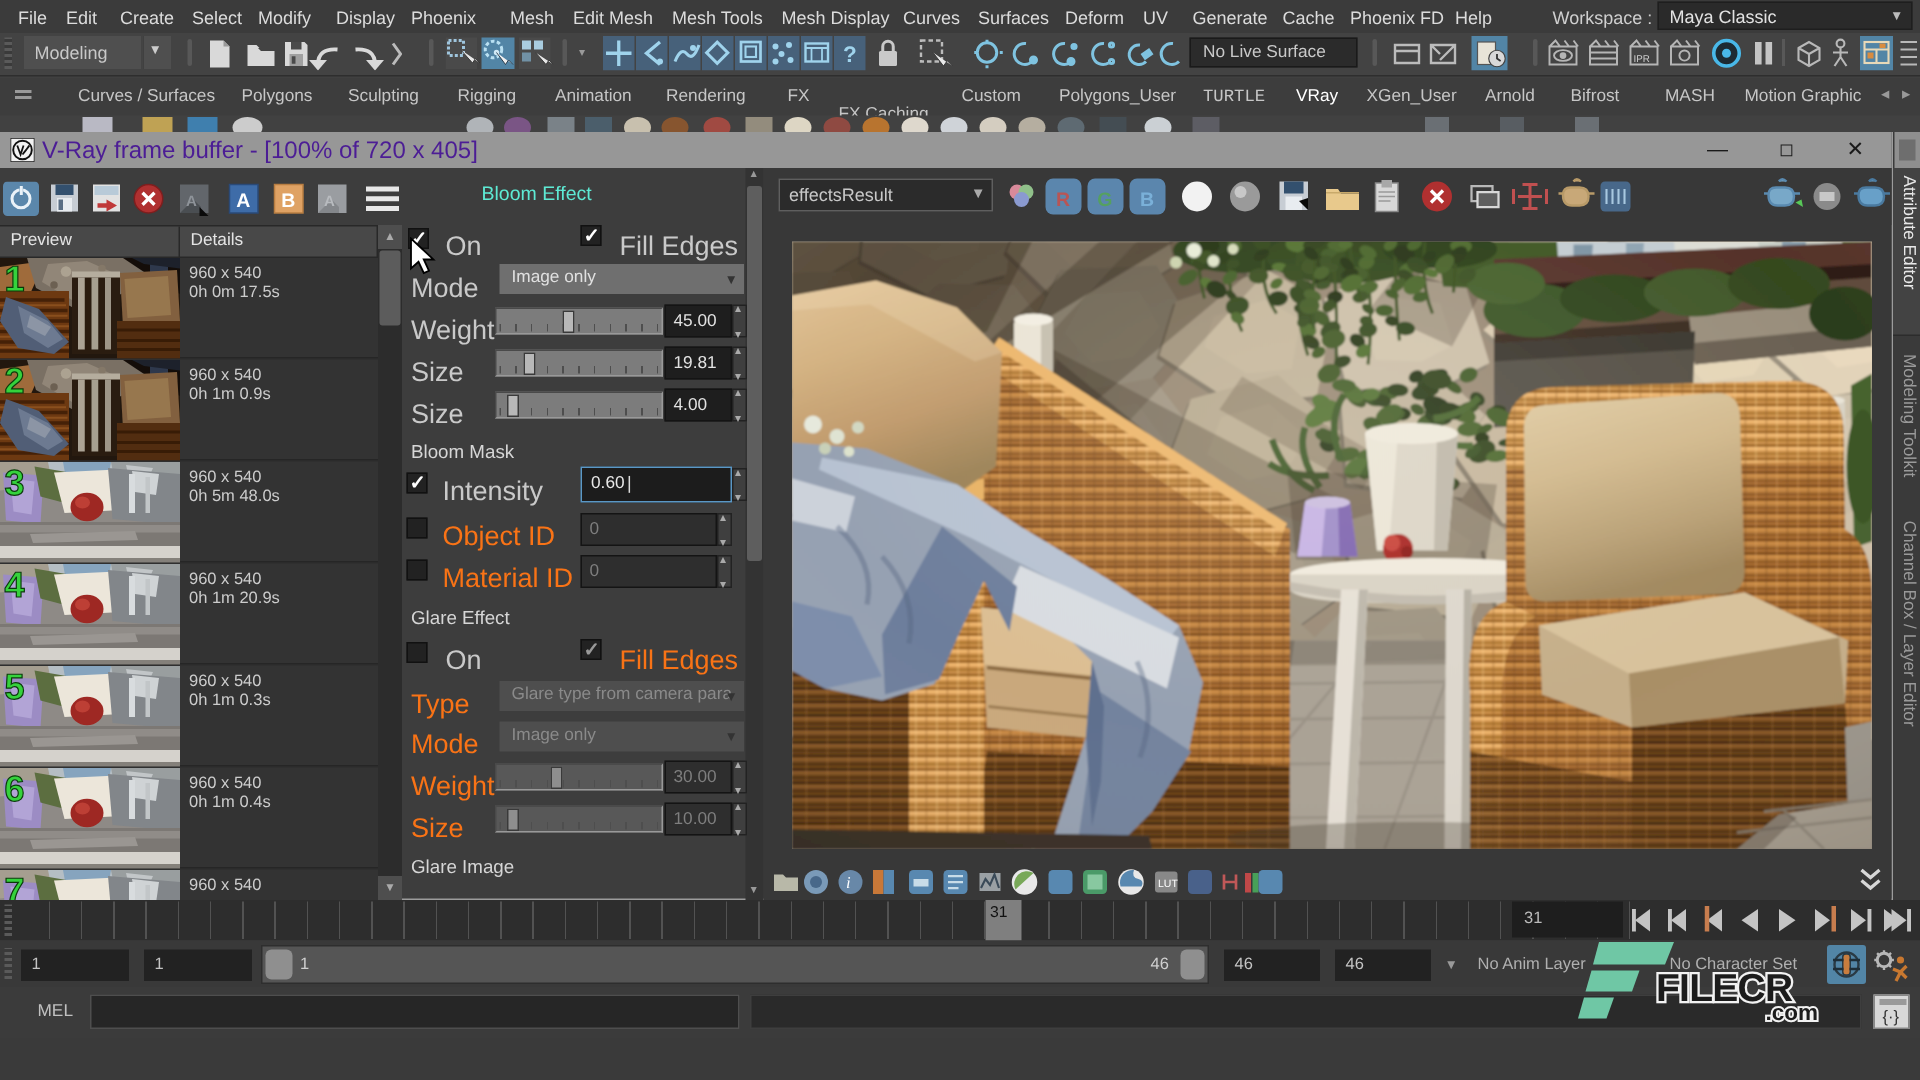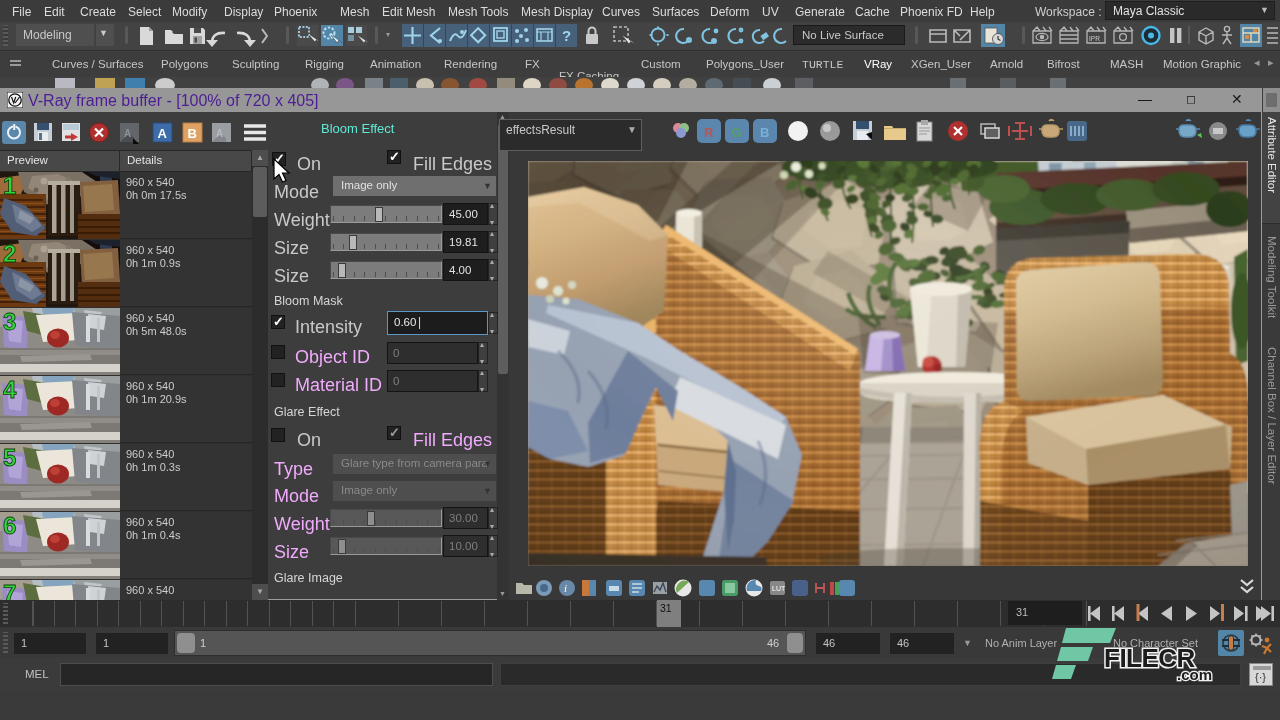--- a/index.html
+++ b/index.html
@@ -457,21 +457,21 @@
 
     <div class="abs" style="left:497px;top:24px;width:12px;height:488px;background:#333333;">
       <span class="txt" style="left:2px;top:1px;font-size:7px;color:#999;">▲</span>
       <div class="abs" style="left:1px;top:12px;width:10px;height:250px;background:#5e5e5e;border-radius:2px;"></div>
       <span class="txt" style="left:2px;top:478px;font-size:7px;color:#999;">▼</span>
     </div>
 
     <div id="renderpane">
       <div class="abs" style="left:509px;top:24px;width:752px;height:488px;background:#383838;"></div>
 
-      <div class="abs" style="left:499px;top:31px;width:143px;height:32px;background:#2b2b2b;border:1px solid #5f5f5f;">
+      <div class="abs" style="left:519px;top:31px;width:143px;height:22px;background:#2b2b2b;border:1px solid #5f5f5f;">
         <span class="txt" style="left:6px;top:3px;font-size:12px;color:#c8c8c8;">effectsResult</span>
         <span class="txt" style="right:4px;top:4px;font-size:10px;color:#aaa;">▼</span>
       </div>
       <svg class="abs" style="left:668px;top:30px;" width="420" height="26" viewBox="0 0 420 26">
         <circle cx="10" cy="10" r="5" fill="#d88a9a"></circle>
           <circle cx="16" cy="10" r="5" fill="#90c08a"></circle>
           <circle cx="13" cy="15" r="5" fill="#8a9ad0"></circle>
         <rect x="29" y="1" width="24" height="24" rx="5" fill="#5b86ad"></rect>
           <text x="36" y="19" font-size="13" font-weight="bold" fill="#b85555" font-family="Liberation Sans">R</text>
         <rect x="57" y="1" width="24" height="24" rx="5" fill="#5b86ad"></rect>
@@ -1019,21 +1019,21 @@
       </svg>
     </div>
   </div>
 
   <div id="settings">
     <style>
       .cb { position:absolute; width:14px; height:14px; background:#222; border:1px solid #111; }
       .cb.chk::after { content:"\2713"; position:absolute; left:1px; top:-2px; color:#fff; font-size:13px; font-weight:bold; }
       .cb.dis::after { color:#999; }
       .lab { position:absolute; font-size:18px; color:#c9c9c9; white-space:nowrap; }
-      .lab.dis { color:#f0abfc; }
+      .lab.dis { color:#f97316; }
       .drop { position:absolute; height:20px; background:#6f6f6f; }
       .drop.dis { background:#4e4e4e; }
       .drop span { position:absolute; left:8px; top:3px; font-size:11.5px; color:#e0e0e0; white-space:nowrap; }
       .drop.dis span { color:#8a8a8a; }
       .drop i { position:absolute; right:4px; top:5px; font-size:9px; font-style:normal; color:#333; }
       .slider { position:absolute; width:112px; height:18px; background:#7c7c7c; border:1px solid #4a4a4a; border-right:1px solid #999; border-bottom:1px solid #999; }
       .slider.dis { background:#585858; }
       .slider .ticks { position:absolute; left:2px; bottom:1px; width:106px; height:5px;
          background:repeating-linear-gradient(90deg, #4e4e4e 0 1px, transparent 1px 10.5px); }
       .slider .hnd { position:absolute; top:1px; width:8px; height:15px; background:#b8b8b8; border:1px solid #3a3a3a; }

